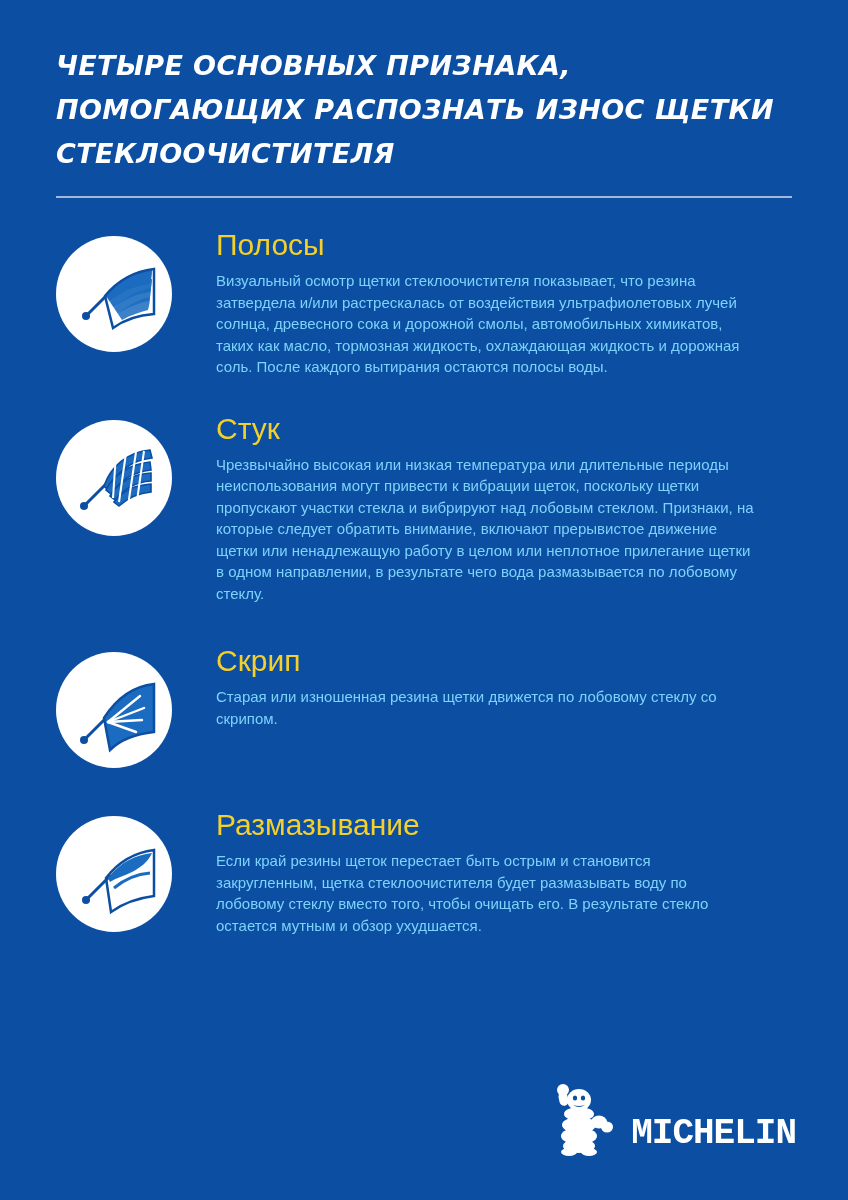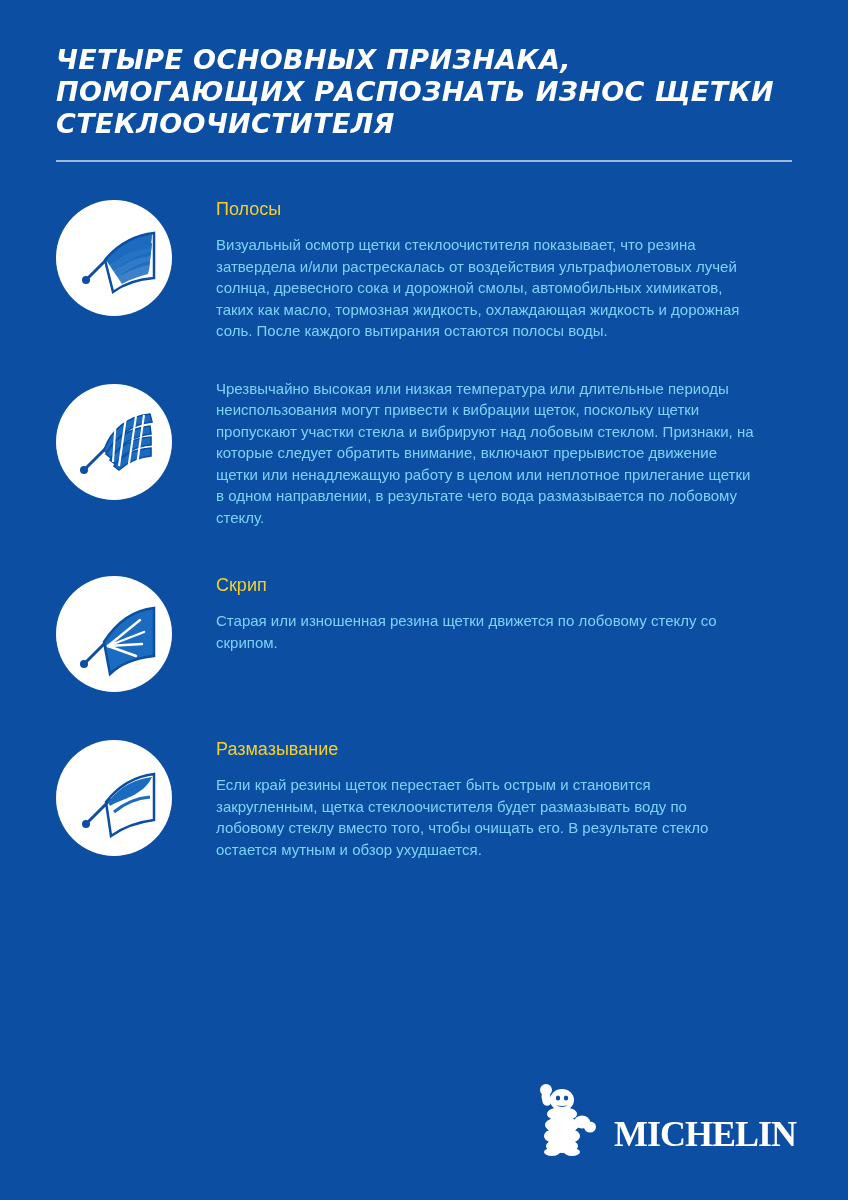--- a/index.html
+++ b/index.html
@@ -24,21 +24,21 @@
   
   .header {
     padding: 44px 56px 0 56px;
   }
   .title {
     color: #ffffff;
     font-family: "DejaVu Sans", sans-serif;
     font-weight: bold;
     font-style: italic;
     font-size: 27px;
-    line-height: 32px;
+    line-height: 44px;
     letter-spacing: 0.4px;
     margin: 0;
     text-transform: uppercase;
   }
   .title-rule {
     margin-top: 20px;
     height: 2px;
     background: #9fb9da;
     width: 100%;
   }
@@ -70,21 +70,21 @@
     position: absolute;
     left: 0;
     top: 0;
   }
   .text-col {
     flex: 1 1 auto;
     padding-top: 0px;
   }
   .sec-title {
     color: #f5d02a;
-    font-size: 18px;
+    font-size: 30px;
     line-height: 30px;
     margin: 0 0 10px 0;
     font-weight: normal;
   }
   .sec-body {
     color: #7dd3fc;
     font-size: 15px;
     line-height: 21.5px;
     margin: 0;
     max-width: 540px;
@@ -99,21 +99,21 @@
   .logo-wrap {
     position: absolute;
     right: 52px;
     bottom: 44px;
     display: flex;
     align-items: flex-end;
     gap: 10px;
   }
   .logo-word {
     color: #ffffff;
-    font-family: Liberation Serif, serif;
+    font-family: Liberation Mono, monospace;
     font-weight: bold;
     font-size: 36px;
     letter-spacing: -1px;
     line-height: 36px;
     padding-bottom: 4px;
   }
 </style>
 </head>
 <body>
 
@@ -167,20 +167,21 @@
             <g stroke="#ffffff" stroke-width="2">
               <path d="M60,34 L57,78"></path>
               <path d="M70,33 L63,82"></path>
               <path d="M80,32 L72,86"></path>
               <path d="M88,31 L80,88"></path>
             </g>
           </svg>
         </div>
       </div>
       <div class="text-col">
+        <h2 class="sec-title">Стук</h2>
         <p class="sec-body">Чрезвычайно высокая или низкая температура или длительные периоды неиспользования могут привести к вибрации щеток, поскольку щетки пропускают участки стекла и вибрируют над лобовым стеклом. Признаки, на которые следует обратить внимание, включают прерывистое движение щетки или ненадлежащую работу в целом или неплотное прилегание щетки в одном направлении, в результате чего вода размазывается по лобовому стеклу.</p>
       </div>
     </div>
 
     <div class="section s4">
       <div class="icon-col">
         <div class="icon-circle">
           <svg width="116" height="116" viewBox="0 0 116 116">
             <g stroke="#0b4ea2" stroke-width="3" fill="none" stroke-linecap="round">
               <path d="M30,86 L52,64"></path>

